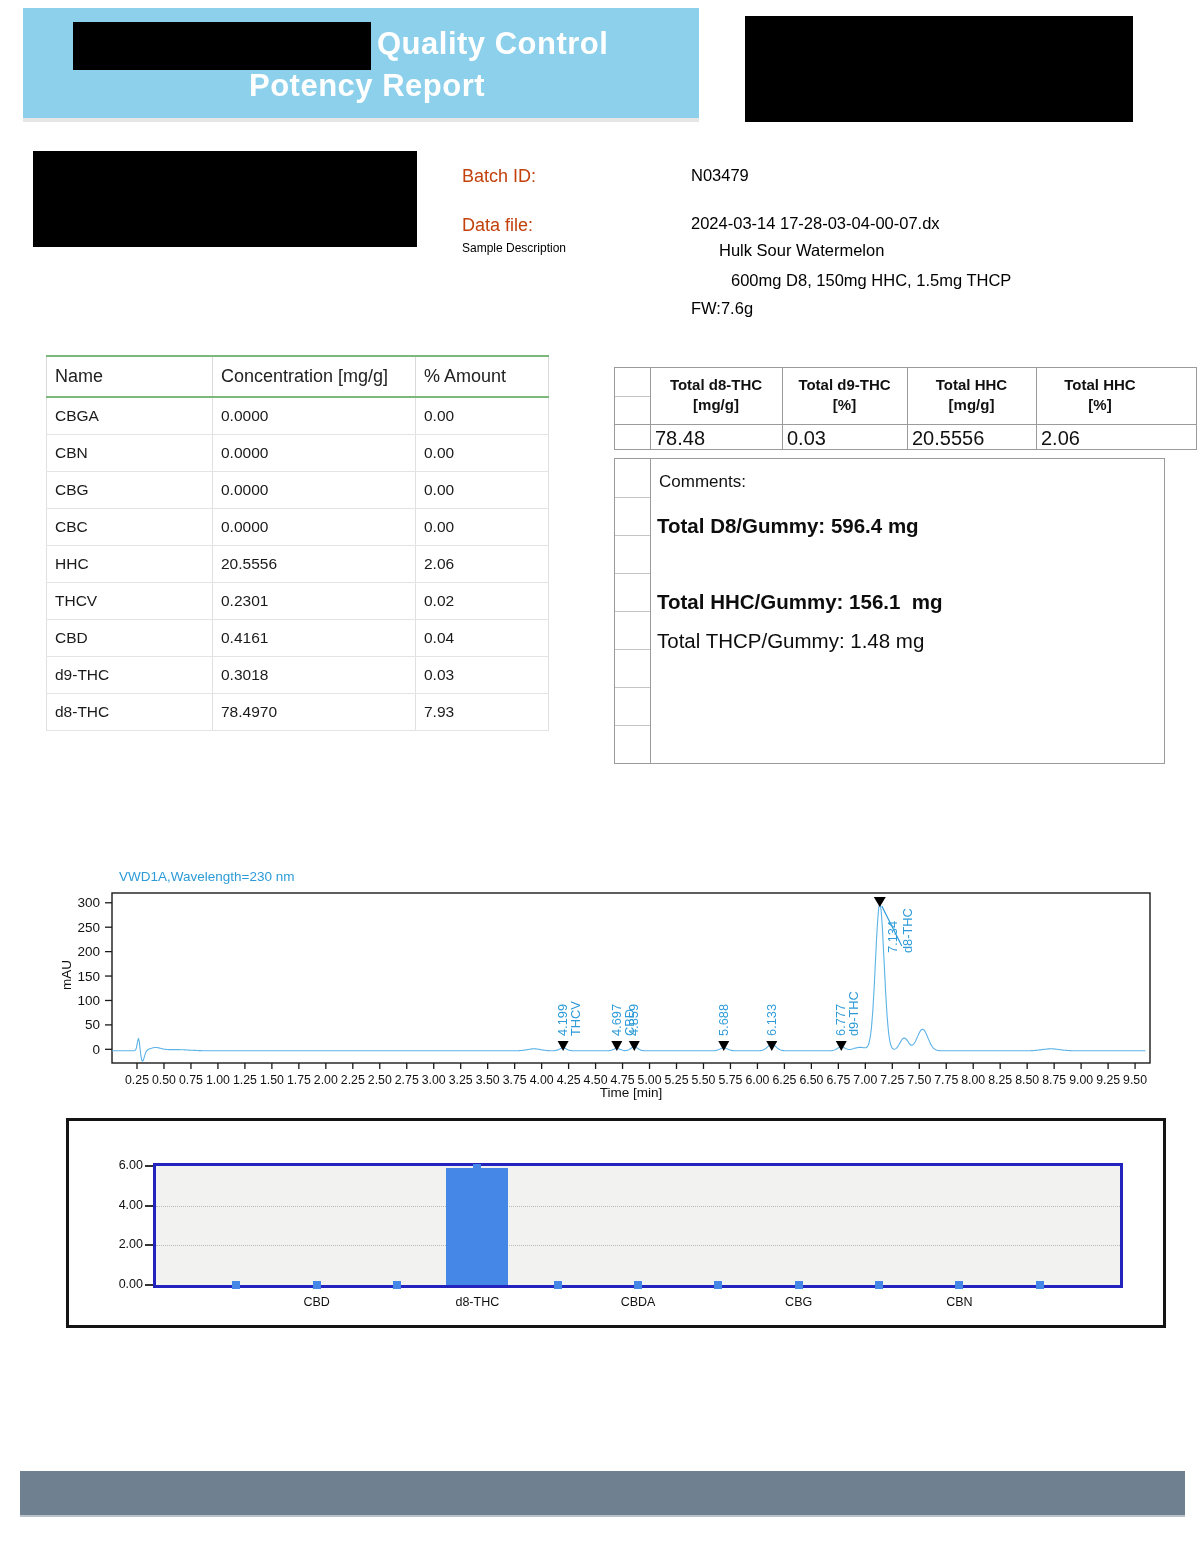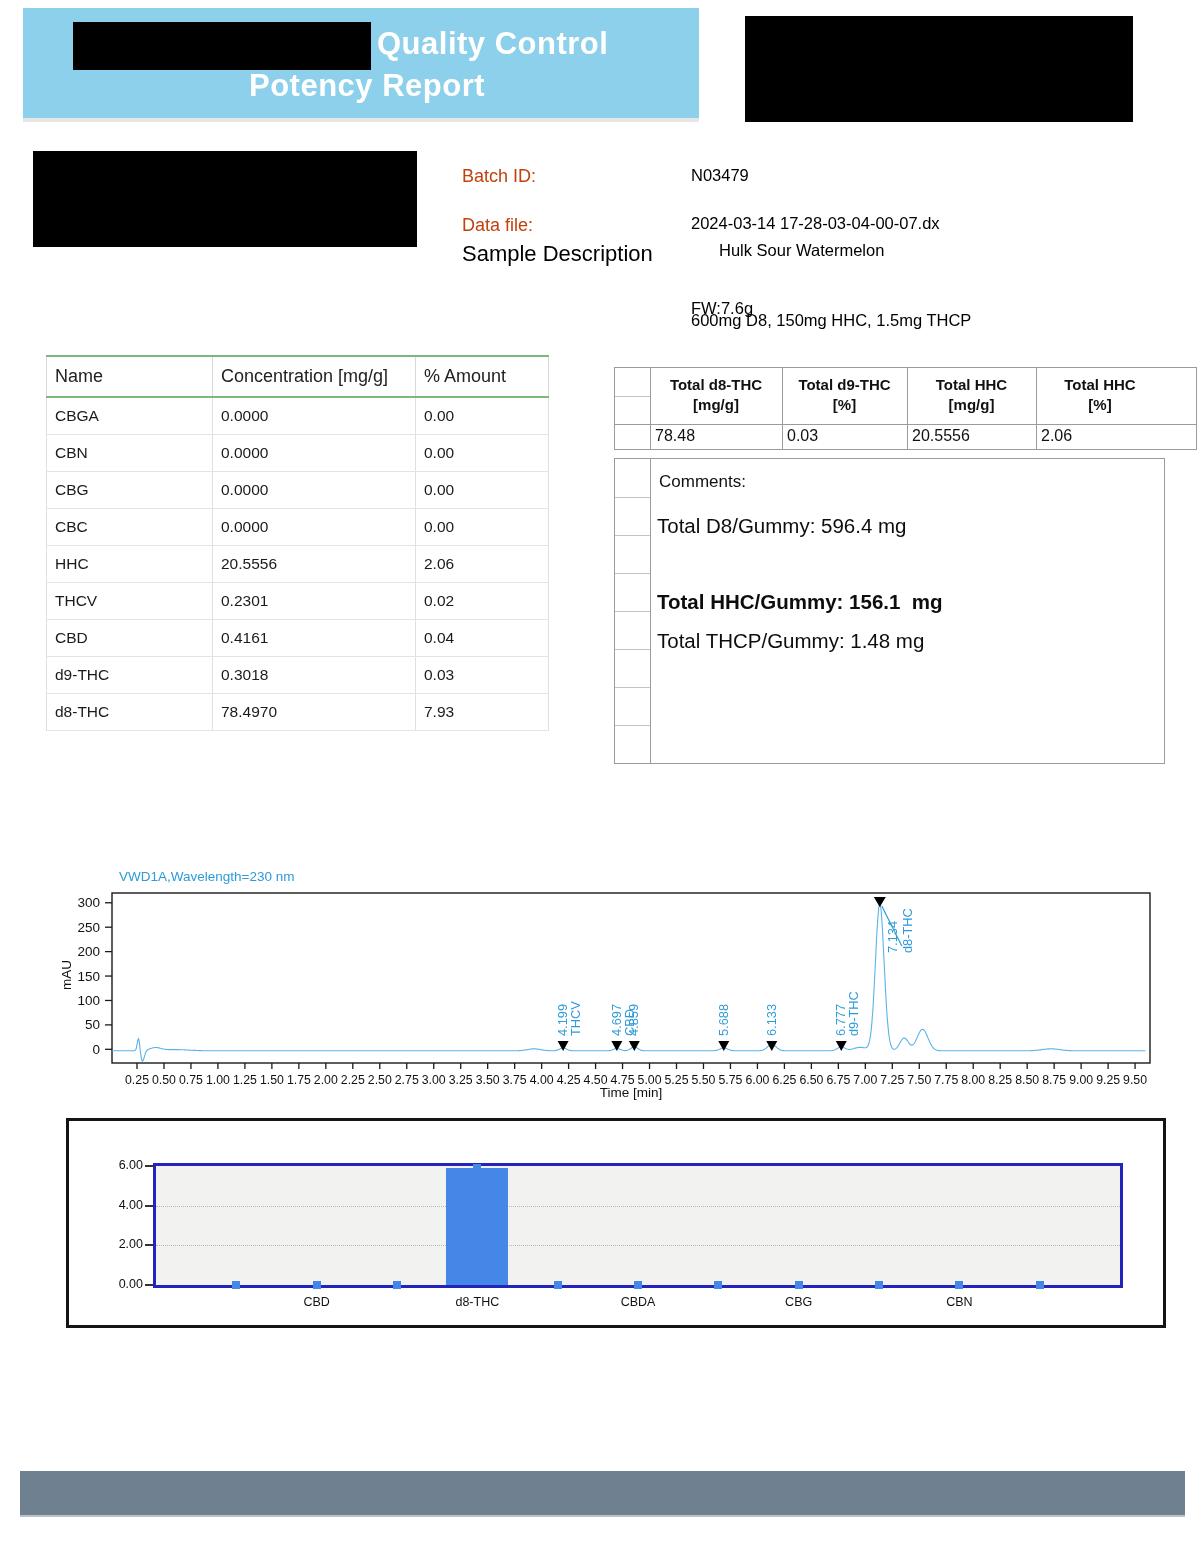--- a/index.html
+++ b/index.html
@@ -6,36 +6,36 @@
   .page{position:relative;width:1201px;height:1551px;background:#fff;overflow:hidden;
         font-family:"Liberation Sans",sans-serif;color:#111;}
   .abs{position:absolute;}
   
   .band{position:absolute;left:23px;top:8px;width:676px;height:110px;background:#8cd0ec;
         border-bottom:4px solid #e6e6e6;}
   .redact{position:absolute;background:#000;}
   .title-line{position:absolute;color:#fff;font-weight:bold;font-size:31px;letter-spacing:0.5px;}
   
   .lbl{position:absolute;font-size:18px;font-weight:normal;color:#c2410c;}
-  .lbl-reg{position:absolute;font-size:22px;color:#000;}
+  .lbl-reg{position:absolute;font-size:12px;color:#000;}
   .val{position:absolute;font-size:16.5px;color:#000;}
   
   table.ctab{position:absolute;left:46px;top:355px;width:502px;border-collapse:collapse;table-layout:fixed;}
   table.ctab th{font-size:18px;font-weight:normal;color:#222;text-align:left;padding:9px 8px;
       border-top:2px solid #7cb87c;border-bottom:2px solid #7cb87c;border-left:1px solid #d9d9d9;border-right:1px solid #d9d9d9;}
   table.ctab td{font-size:15.5px;color:#1a1a1a;height:36px;padding:0 0 0 8px;
       border-bottom:1px solid #e4e4e4;border-left:1px solid #e0e0e0;border-right:1px solid #e0e0e0;}
   
   .gridbox{position:absolute;border:1px solid #9b9b9b;background:#fff;}
   .vline{position:absolute;top:0;bottom:0;width:1px;background:#9b9b9b;}
   .hline{position:absolute;left:0;right:0;height:1px;background:#9b9b9b;}
   .hline-stub{position:absolute;left:0;width:35px;height:1px;background:#c4c4c4;}
   .stub-line{position:absolute;left:0;width:35px;height:1px;background:#c4c4c4;}
   .tt-head{position:absolute;top:0;height:56px;font-size:15px;font-weight:bold;text-align:center;padding-top:7px;box-sizing:border-box;line-height:1.35;}
-  .tt-val{position:absolute;top:56px;height:25px;font-size:16px;padding:3px 0 0 5px;box-sizing:border-box;}
+  .tt-val{position:absolute;top:56px;height:25px;font-size:20px;padding:3px 0 0 5px;box-sizing:border-box;}
   .comments-label{position:absolute;left:44px;top:13px;font-size:17px;color:#111;}
   .comment-line{position:absolute;left:42px;font-size:20.5px;color:#0d0d0d;white-space:pre;}
   
   .chart-title{position:absolute;left:119px;top:869px;font-size:13.5px;color:#2d9bd8;}
   .y-axis-label{position:absolute;left:48px;top:966px;width:40px;height:18px;font-size:13.5px;color:#111;
       transform:rotate(-90deg);text-align:center;}
   .x-axis-label{position:absolute;left:556px;top:1085px;width:150px;text-align:center;font-size:13.5px;color:#111;}
   svg text{font-family:"Liberation Sans",sans-serif;}
   
   .bar-box{position:absolute;left:66px;top:1118px;width:1100px;height:210px;border:3px solid #141414;
@@ -63,21 +63,21 @@
   <div class="title-line" style="left:225px;top:68px;margin-left:24px;">Potency Report</div>
   <div class="redact" style="left:745px;top:16px;width:388px;height:106px;"></div>
 
   <div class="redact" style="left:33px;top:151px;width:384px;height:96px;"></div>
   <div class="lbl" style="left:462px;top:166px;">Batch ID:</div>
   <div class="val" style="left:691px;top:166px;">N03479</div>
   <div class="lbl" style="left:462px;top:215px;">Data file:</div>
   <div class="val" style="left:691px;top:214px;">2024-03-14 17-28-03-04-00-07.dx</div>
   <div class="lbl-reg" style="left:462px;top:241px;">Sample Description</div>
   <div class="val" style="left:691px;top:241px;margin-left:28px;">Hulk Sour Watermelon</div>
-  <div class="val" style="left:691px;top:271px;margin-top:40px;">600mg D8, 150mg HHC, 1.5mg THCP</div>
+  <div class="val" style="left:731px;top:271px;">600mg D8, 150mg HHC, 1.5mg THCP</div>
   <div class="val" style="left:691px;top:299px;">FW:7.6g</div>
 
   <table class="ctab">
     <colgroup>
         <col style="width:166px">
         <col style="width:203px">
         <col style="width:133px">
       </colgroup>
     <thead>
       <tr>
@@ -159,21 +159,21 @@
       <div class="vline" style="left: 35px;"></div>
       <div class="vline" style="left: 167px;"></div>
       <div class="vline" style="left: 292px;"></div>
       <div class="vline" style="left: 421px;"></div>
       <div class="hline" style="top: 56px;"></div>
       <div class="hline-stub" style="top: 28px;"></div>
     </div>
 
   <div class="gridbox" style="left:614px;top:458px;width:549px;height:304px;">
     <div class="comments-label">Comments:</div>
-    <div class="comment-line" style="top:55px;">Total D8/Gummy: 596.4 mg</div>
+    <div class="comment-line" style="top:55px;font-weight:bold;">Total D8/Gummy: 596.4 mg</div>
     <div class="comment-line" style="top:131px;font-weight:bold;">Total HHC/Gummy: 156.1  mg</div>
     <div class="comment-line" style="top:170px;">Total THCP/Gummy: 1.48 mg</div>
   <div class="stub-line" style="top: 38px;"></div>
       <div class="stub-line" style="top: 76px;"></div>
       <div class="stub-line" style="top: 114px;"></div>
       <div class="stub-line" style="top: 152px;"></div>
       <div class="stub-line" style="top: 190px;"></div>
       <div class="stub-line" style="top: 228px;"></div>
       <div class="stub-line" style="top: 266px;"></div>
       <div class="vline" style="left: 35px;"></div>

